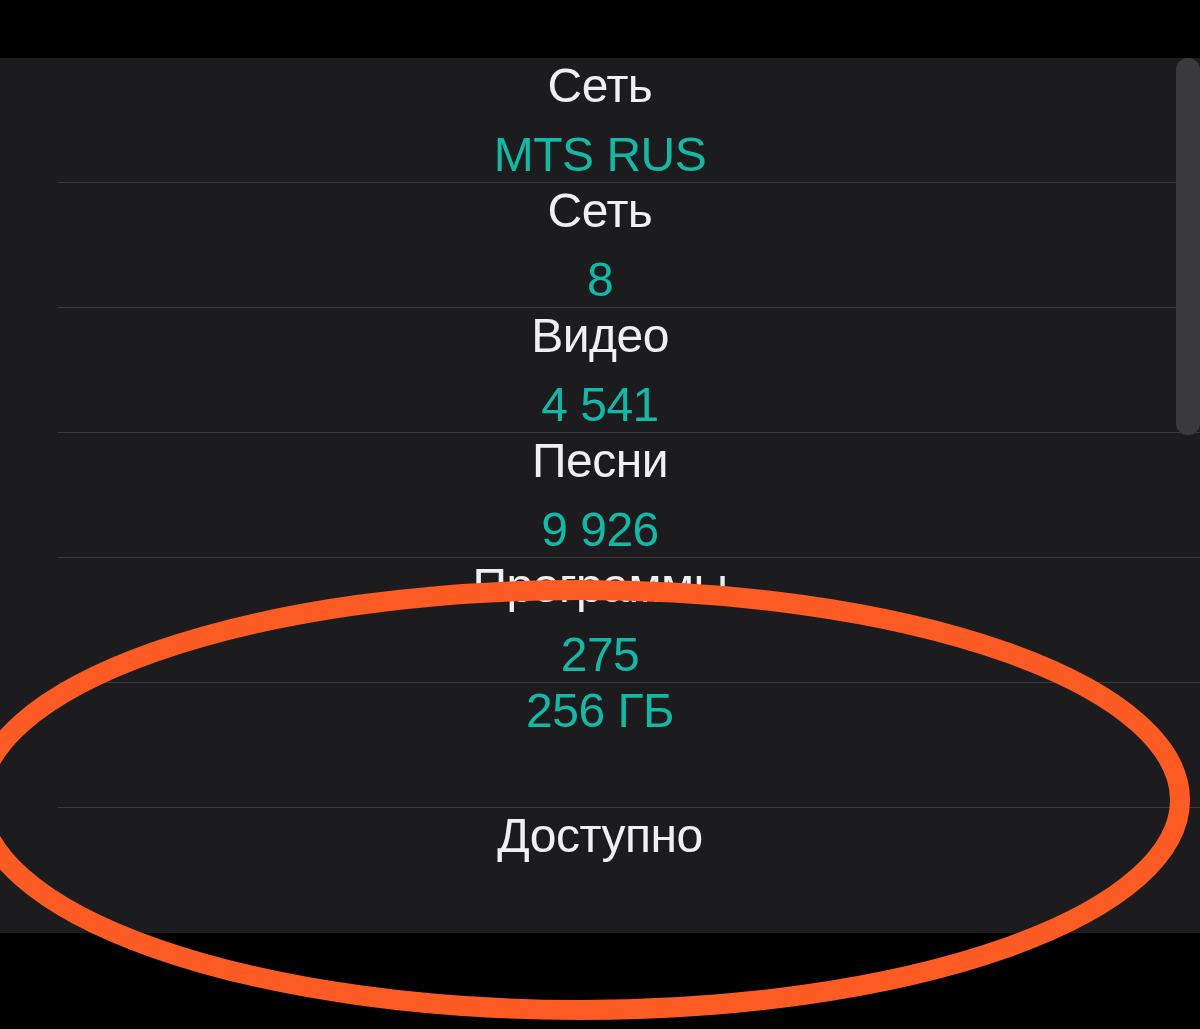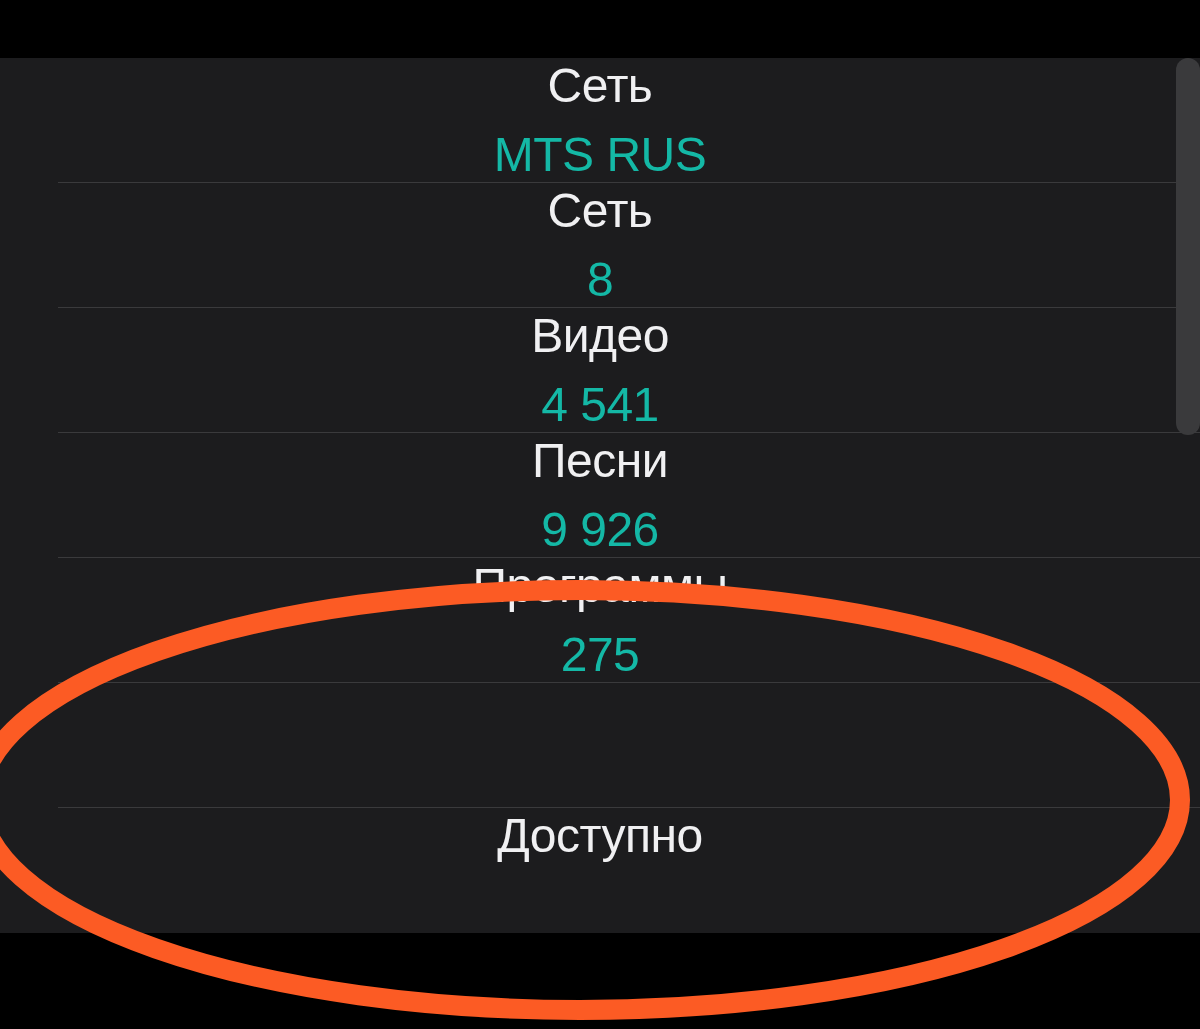--- a/index.html
+++ b/index.html
@@ -95,20 +95,21 @@
   </div>
   <div class="row">
     <span class="label">Песни</span>
     <span class="value">9 926</span>
   </div>
   <div class="row">
     <span class="label">Программы</span>
     <span class="value">275</span>
   </div>
   <div class="row">
+    <span class="value">256 ГБ</span>
   </div>
   <div class="row">
     <span class="label">Доступно</span>
   </div>
 </div>
 
 <div class="bottom-spacer"></div>
 
 <div class="scrollbar"></div>
 

